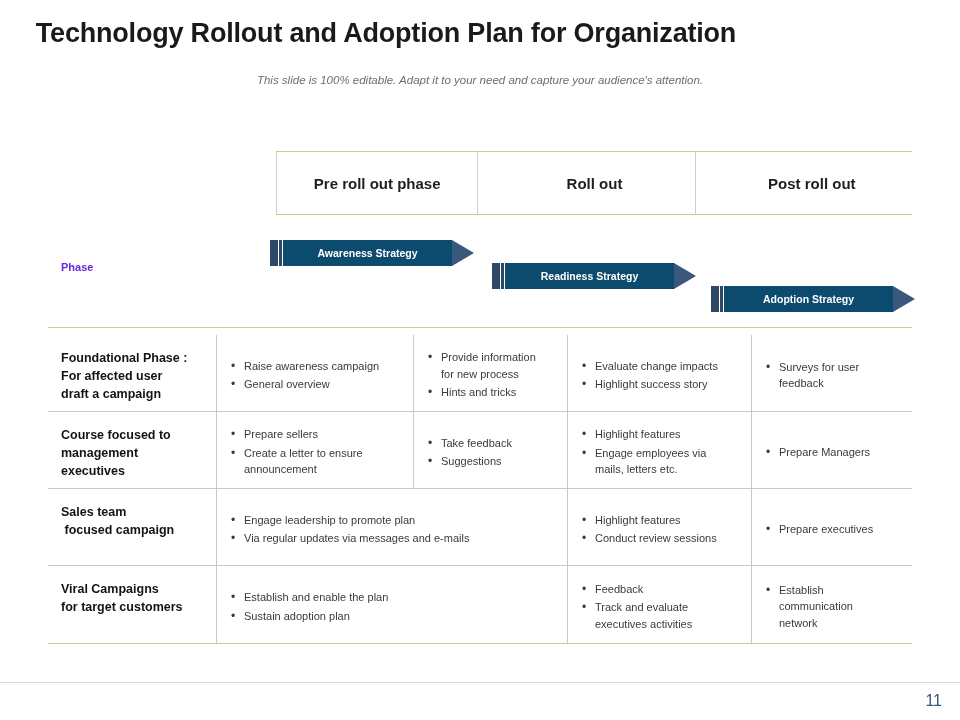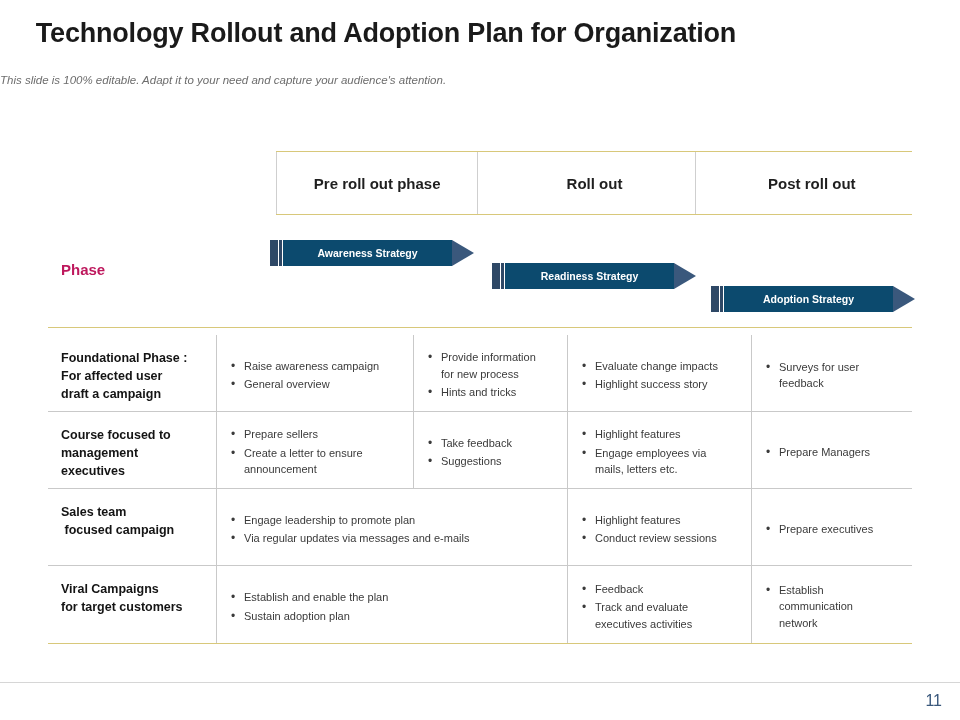--- a/index.html
+++ b/index.html
@@ -26,21 +26,21 @@
     font-size: 27px;
     font-weight: bold;
     letter-spacing: -0.2px;
     color: #1a1a1a;
   }
   #slide-subtitle {
     position: absolute;
     top: 74px;
     left: 0;
     width: 960px;
-    text-align: left;
+    text-align: center;
     font-size: 11.5px;
     font-style: italic;
     color: #6d6d6d;
   }
 
   
   #col-header-band {
     position: absolute;
     left: 276px;
     top: 151px;
@@ -71,23 +71,23 @@
     left: 48px;
     top: 213px;
     width: 864px;
     height: 114px;
     border-bottom: 1.5px solid #d8c87a;
   }
   #phase-label {
     position: absolute;
     left: 13px;
     top: 48px;
-    font-size: 15px;
-    font-weight: bold;
-    color: #be185d;
+    font-size: 11px;
+    font-weight: bold;
+    color: #6d28d9;
   }
   .arrow-wrap {
     position: absolute;
     height: 26px;
   }
   .arrow-tail {
     position: absolute;
     left: 0;
     top: 0;
     width: 8px;

